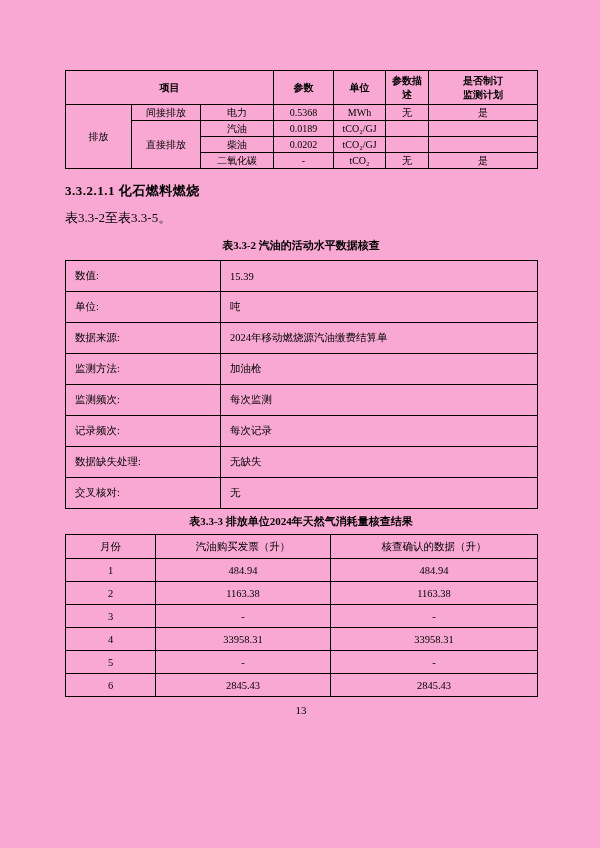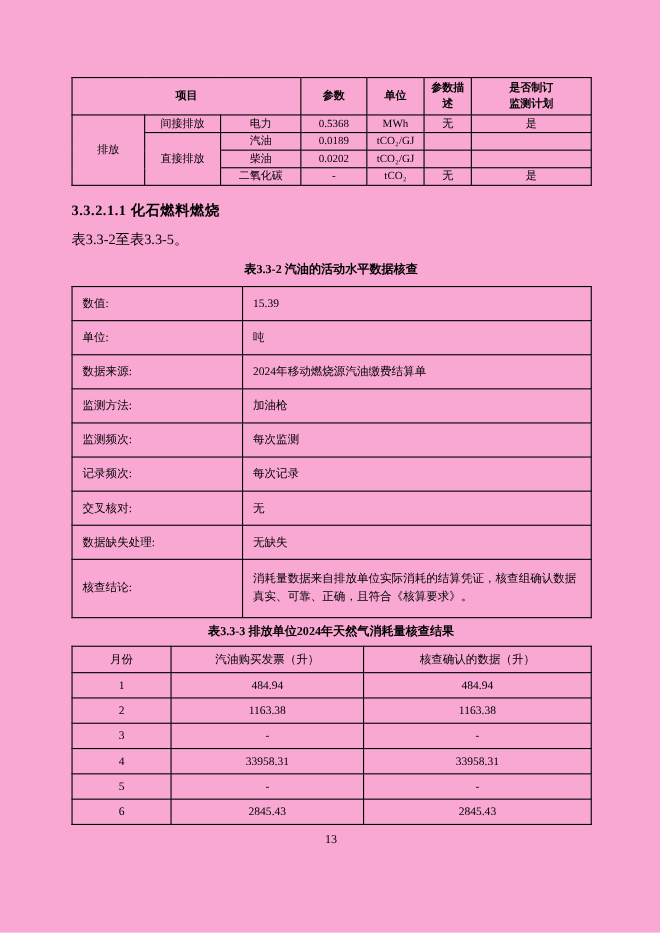--- a/index.html
+++ b/index.html
@@ -192,30 +192,26 @@
       </tr>
       <tr>
         <td>监测频次:</td>
         <td>每次监测</td>
       </tr>
       <tr>
         <td>记录频次:</td>
         <td>每次记录</td>
       </tr>
       <tr>
+        <td>数据缺失处理:</td>
+        <td>无缺失</td>
+      </tr>
+      <tr>
         <td>交叉核对:</td>
         <td>无</td>
-      </tr>
-      <tr>
-        <td>数据缺失处理:</td>
-        <td>无缺失</td>
-      </tr>
-      <tr class="tall">
-        <td>核查结论:</td>
-        <td>消耗量数据来自排放单位实际消耗的结算凭证，核查组确认数据真实、可靠、正确，且符合《核算要求》。</td>
       </tr>
     </tbody>
       </table>
 
     <div class="caption caption2">表3.3-3 排放单位2024年天然气消耗量核查结果</div>
 
     <table class="t3">
       <colgroup>
           <col style="width:90px">
           <col style="width:175px">

